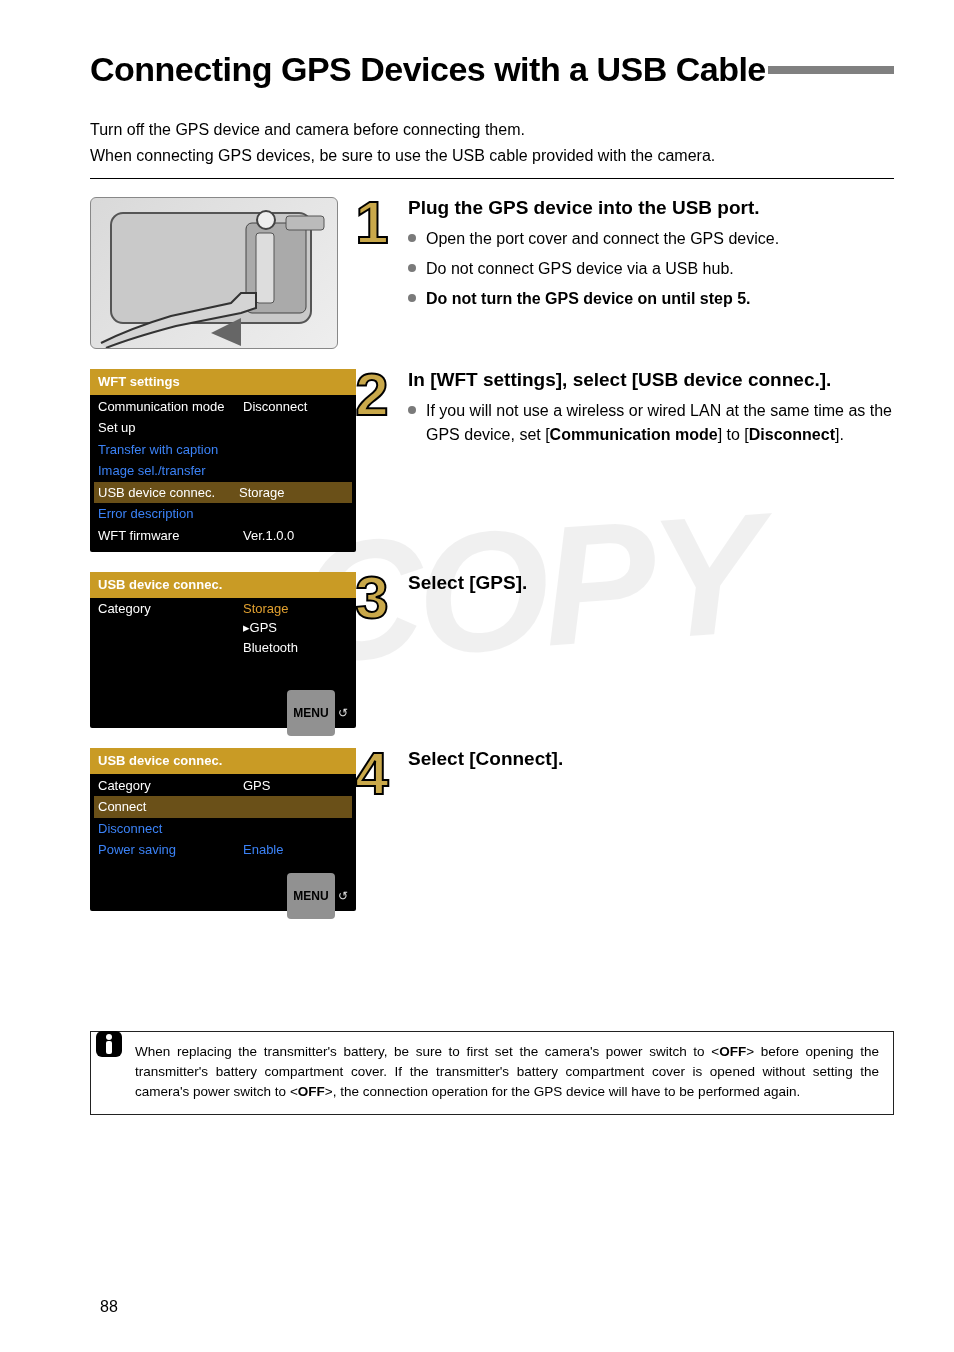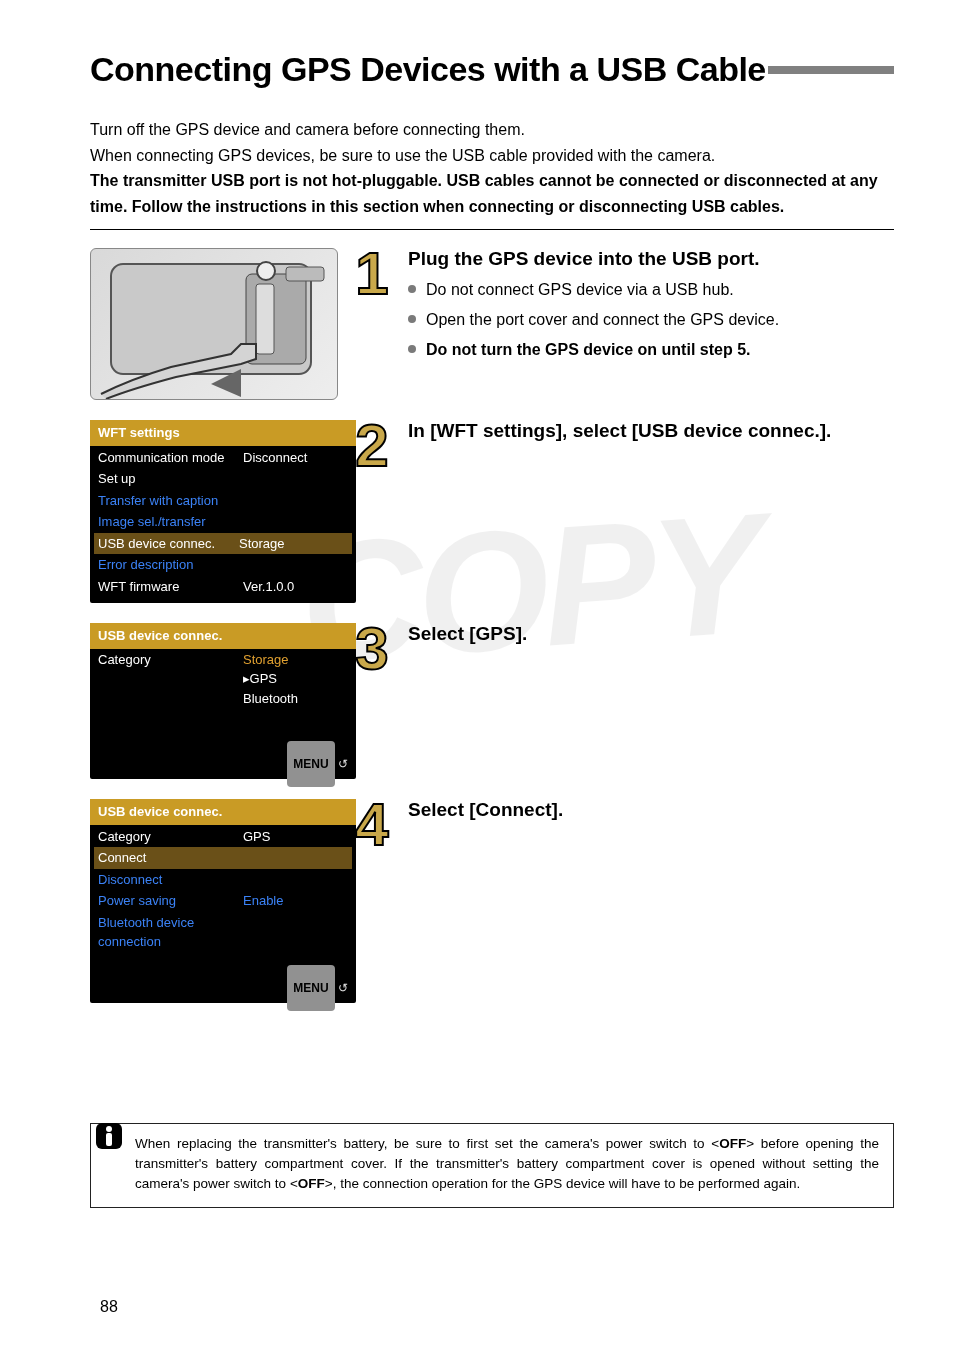--- a/index.html
+++ b/index.html
@@ -213,21 +213,20 @@
 
   <div class="content">
   <div class="title-row">
     <h1>Connecting GPS Devices with a USB Cable</h1>
     <div class="title-bar"></div>
   </div>
 
   <div class="intro">
     <span>Turn off the GPS device and camera before connecting them.</span><br>
     <span>When connecting GPS devices, be sure to use the USB cable provided with the camera.</span><br>
-    <b>The transmitter USB port is not hot-pluggable. USB cables cannot be connected or disconnected at any time. Follow the instructions in this section when connecting or disconnecting USB cables.</b>
   </div>
 
   <hr class="hr">
 
   <div class="step-row">
     <div class="thumb">
       <div class="illus">
         <svg viewBox="0 0 246 150">
           <rect x="20" y="15" width="200" height="110" rx="12" fill="#c9c9c9" stroke="#555" stroke-width="2"></rect>
           <rect x="155" y="25" width="60" height="90" rx="6" fill="#aaa" stroke="#444"></rect>
@@ -236,22 +235,22 @@
           <rect x="195" y="18" width="38" height="14" rx="3" fill="#bbb" stroke="#555"></rect>
           <path d="M 10 145 Q 40 130 80 118 L 140 105 L 150 95 L 165 95 L 165 110 L 150 115 L 85 128 Q 40 140 15 150" fill="#d4d4d4" stroke="#333" stroke-width="2"></path>
           <polygon points="120,135 150,120 150,148" fill="#666"></polygon>
         </svg>
       </div>
     </div>
     <div class="step-num"><span class="outline">1</span></div>
     <div class="step-text">
       <div class="step-title">Plug the GPS device into the USB port.</div>
       <ul>
+        <li>Open the port cover and connect the GPS device.</li>
         <li>Do not connect GPS device via a USB hub.</li>
-        <li>Open the port cover and connect the GPS device.</li>
         <li><b>Do not turn the GPS device on until step 5.</b></li>
       </ul>
     </div>
   </div>
 
   <div class="step-row">
     <div class="thumb">
       <div class="osd">
         <div class="osd-header">WFT settings</div>
         <div class="osd-body" id="osd1-body">
@@ -282,20 +281,23 @@
               <div class="osd-row">
                 <span class="k">WFT firmware</span>
                 <span class="v">Ver.1.0.0</span>
               </div>
             </div>
       </div>
     </div>
     <div class="step-num"><span class="outline">2</span></div>
     <div class="step-text">
       <div class="step-title">In [WFT settings], select [USB device connec.].</div>
+      <ul>
+        <li id="step2-b1">If you will not use a wireless or wired LAN at the same time as the GPS device, set [<b>Communication mode</b>] to [<b>Disconnect</b>].</li>
+      </ul>
     </div>
   </div>
 
   <div class="step-row">
     <div class="thumb">
       <div class="osd">
         <div class="osd-header">USB device connec.</div>
         <div class="cat-list">
           <div class="k">Category</div>
           <div class="vals" id="osd2-vals">
@@ -328,24 +330,20 @@
                 <span class="v"></span>
               </div>
               <div class="osd-row dim">
                 <span class="k">Disconnect</span>
                 <span class="v"></span>
               </div>
               <div class="osd-row dim">
                 <span class="k">Power saving</span>
                 <span class="v">Enable</span>
               </div>
-              <div class="osd-row dim">
-                <span class="k">Bluetooth device connection</span>
-                <span class="v"></span>
-              </div>
             </div>
         <div style="height:20px"></div>
         <div class="menu-return"><span>MENU</span> ↺</div>
       </div>
     </div>
     <div class="step-num"><span class="outline">4</span></div>
     <div class="step-text">
       <div class="step-title">Select [Connect].</div>
     </div>
   </div>

